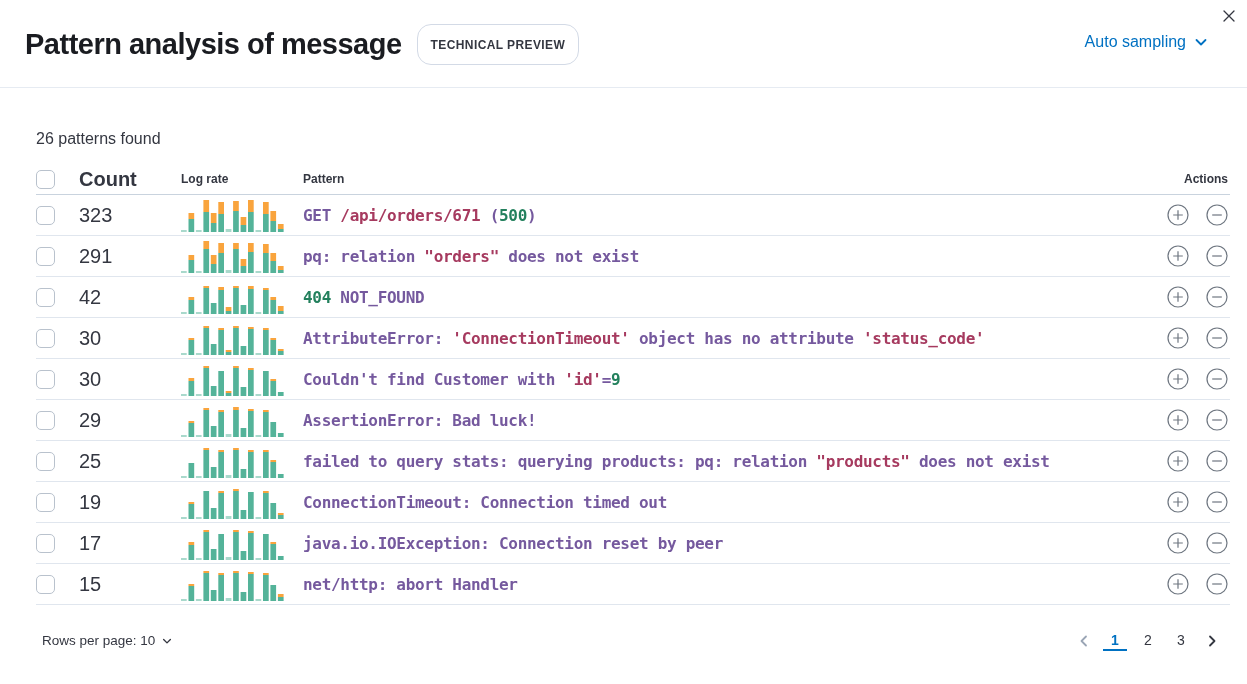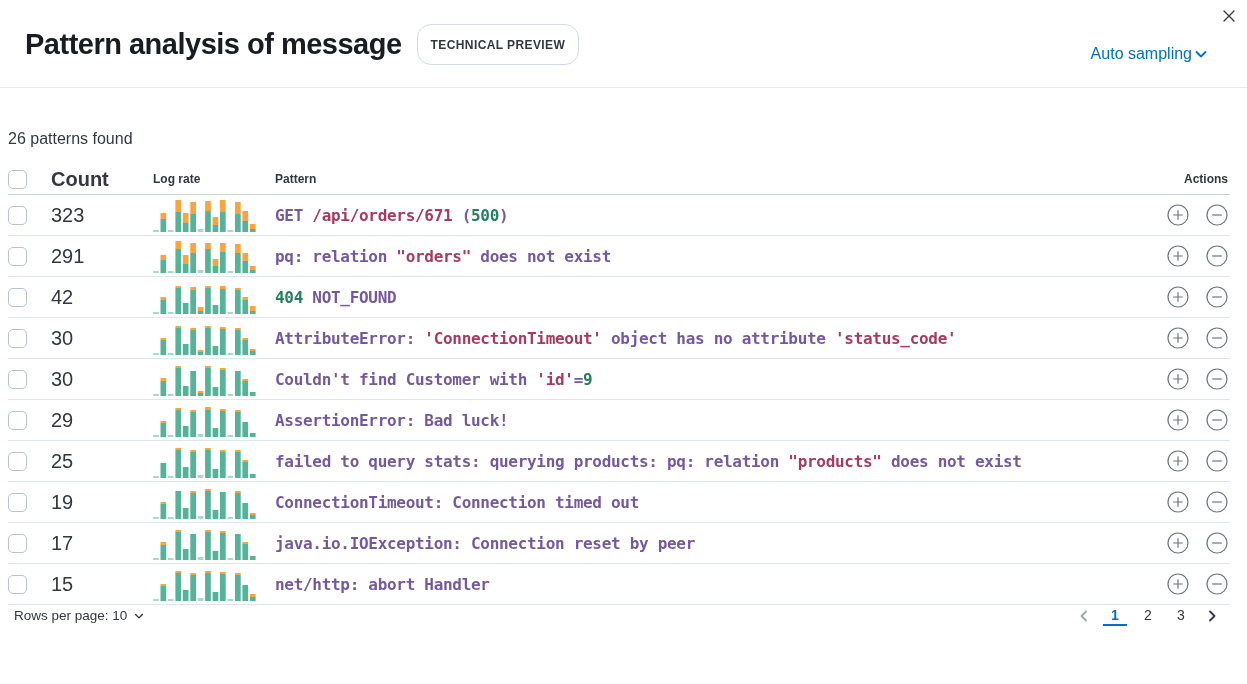--- a/index.html
+++ b/index.html
@@ -3,40 +3,40 @@
 <meta charset="utf-8">
 <style>
   html,body{margin:0;padding:0;background:#fff;}
   body{width:1247px;height:684px;overflow:hidden;font-family:"Liberation Sans","DejaVu Sans",sans-serif;color:#343741;position:relative;}
   .flyout{width:100%;height:100%;position:relative;}
   .close-btn{position:absolute;top:5px;right:7px;width:22px;height:22px;background:none;border:none;cursor:pointer;padding:3px;}
   .flyout-header{position:relative;height:88px;border-bottom:1px solid #e6ebf2;box-sizing:border-box;padding:24px 30px 0 25px;}
   .title-row{display:flex;align-items:center;gap:15px;}
   h1{margin:0;font-size:29px;font-weight:700;color:#1a1c21;letter-spacing:-0.5px;line-height:1.25;}
   .badge{display:inline-flex;align-items:center;height:25px;padding:7px 13px;border:1px solid #d3dae6;border-radius:14px;font-size:12px;font-weight:700;letter-spacing:0.4px;color:#343741;background:#fff;white-space:nowrap;}
-  .sampling{position:absolute;right:32px;top:44px;display:flex;align-items:center;gap:1px;color:#0071c2;font-size:16px;cursor:pointer;background:none;border:none;font-family:inherit;}
-  .content{padding:0 17px 0 8px;}
+  .sampling{position:absolute;right:32px;top:32px;display:flex;align-items:center;gap:7px;color:#0071c2;font-size:16px;cursor:pointer;background:none;border:none;font-family:inherit;}
+  .content{padding:0 17px 0 36px;}
   .summary{margin-top:42px;font-size:16px;color:#343741;}
   .table{margin-top:16px;width:100%;}
   .thead{display:flex;align-items:center;height:30px;border-bottom:1px solid #c9d3de;}
   .th{font-size:12px;font-weight:700;color:#343741;}
   .row{display:flex;align-items:center;height:40px;border-bottom:1px solid #e0e6ee;}
   .cell-check{width:43px;display:flex;align-items:center;}
   .checkbox{width:19px;height:19px;border:1px solid #b9c2cd;border-radius:5px;background:#fff;box-sizing:border-box;cursor:pointer;}
   .cell-count{width:102px;font-size:20px;}
   .cell-rate{width:122px;display:flex;align-items:center;}
   .cell-ex{flex:1;overflow:hidden;white-space:nowrap;}
   .cell-actions{width:104px;display:flex;justify-content:flex-end;align-items:center;gap:17px;padding-right:2px;box-sizing:border-box;}
   .thead .cell-actions{justify-content:flex-end;}
   .example{font-family:"DejaVu Sans Mono","Liberation Mono",monospace;font-size:16px;font-weight:600;letter-spacing:-0.3px;}
   .tk-purple{color:#75599e;}
   .tk-red{color:#a63a5f;}
   .tk-green{color:#23805d;}
   .action-btn{background:none;border:none;padding:0;cursor:pointer;line-height:0;}
-  .footer{display:flex;justify-content:space-between;align-items:center;padding-right:8px;}
+  .footer{display:flex;justify-content:space-between;align-items:center;margin-top:25px;padding-right:8px;}
   .rpp{display:flex;align-items:center;gap:6px;font-size:13.5px;color:#343741;cursor:pointer;background:none;border:none;font-family:inherit;}
   .pagination{display:flex;align-items:center;gap:9px;}
   .page{font-size:14px;color:#343741;min-width:20px;text-align:center;cursor:pointer;padding:2px 2px 3px;}
   .page.active{color:#0071c2;font-weight:700;border-bottom:2px solid #0071c2;padding-bottom:1px;}
   .page-arrow{background:none;border:none;padding:0 2px;cursor:pointer;line-height:0;}
   svg{display:block;}
 </style>
 </head>
 <body>
 

